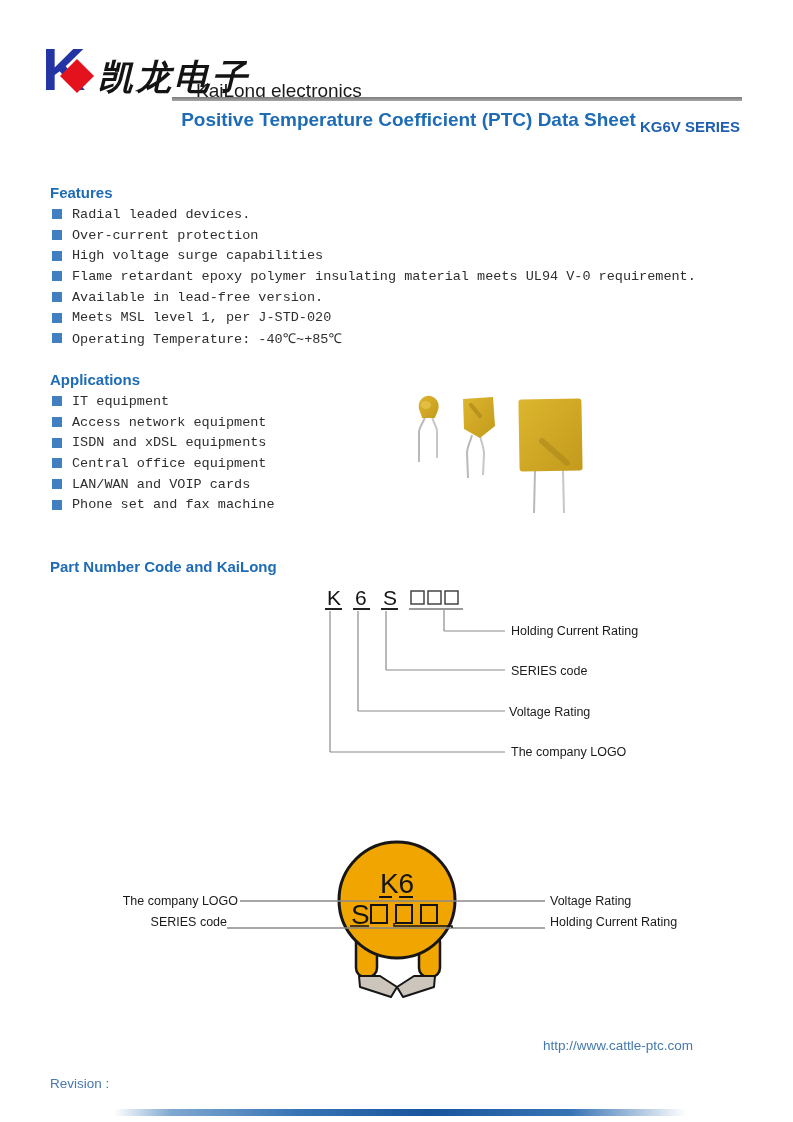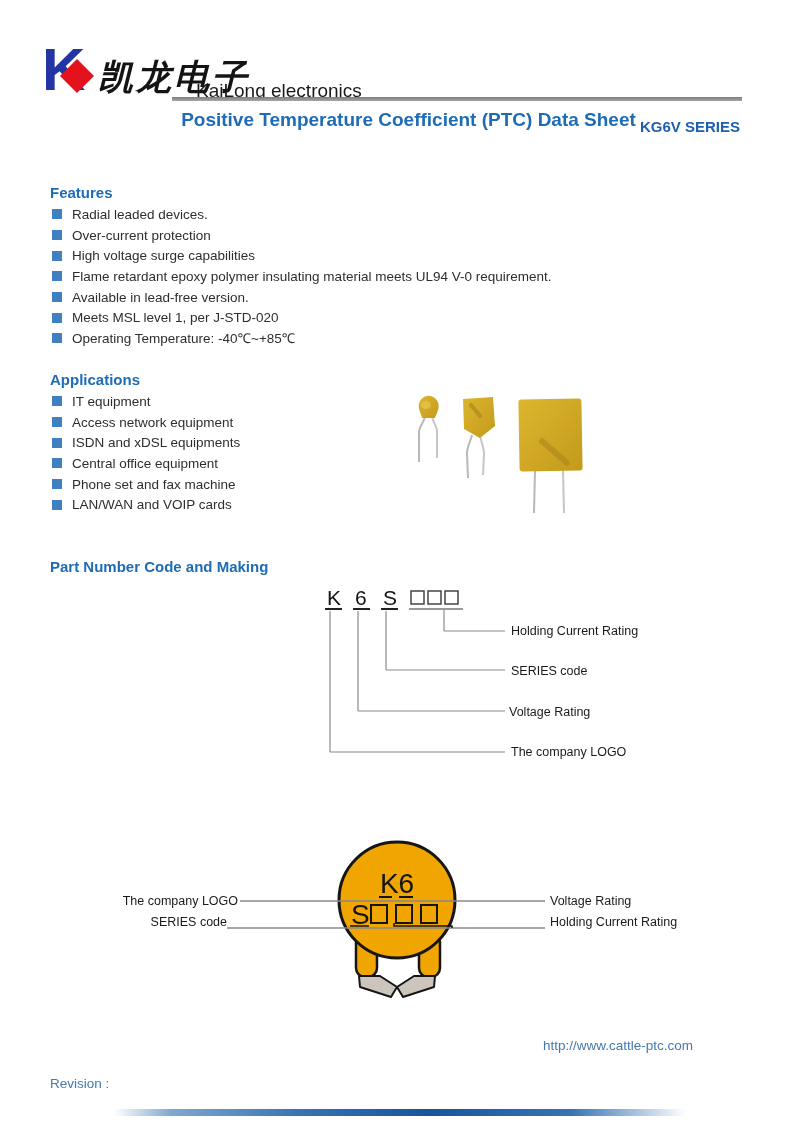--- a/index.html
+++ b/index.html
@@ -27,21 +27,21 @@
     font-size:15px; font-weight:bold; color:#1e5fae;margin-top:40px; }
   .hrule { left:172px; top:97px; width:570px; height:4px;
     background:linear-gradient(#7d7d7d,#a6a6a6); }
   .title { left:0; top:109px; width:793px; text-align:center;
     font-size:19px; font-weight:bold; color:#1e6cb5;margin-left:12px; }
 
   
   .sec-h { font-size:15px; font-weight:bold; color:#1e6cb5; }
 
   
-  .blist { list-style:none; }
+  .blist { list-style:none;font-family:Liberation Mono, monospace; }
   .blist li { display:flex; align-items:center; height:20.7px; }
   .bullet { width:10px; height:10px; background:#4080c0; margin-right:10px; flex:0 0 auto; }
   .btext { font-size:13.5px; color:#2e2e2e; white-space:nowrap; }
 
   
   .diag-label { font-size:12.5px; color:#1a1a1a; white-space:nowrap; }
 
   
   .footer-rev { left:50px; top:1076px; font-size:13.5px; color:#4579ad; }
   .footer-url { left:543px; top:1038px; font-size:13.5px; color:#4579ad; text-decoration:none; }
@@ -122,26 +122,26 @@
         <span class="btext">ISDN and xDSL equipments</span>
       </li>
 
       <li>
         <span class="bullet"></span>
         <span class="btext">Central office equipment</span>
       </li>
 
       <li>
         <span class="bullet"></span>
+        <span class="btext">LAN/WAN and VOIP cards</span>
+      </li>
+
+      <li>
+        <span class="bullet"></span>
         <span class="btext">Phone set and fax machine</span>
-      </li>
-
-      <li>
-        <span class="bullet"></span>
-        <span class="btext">LAN/WAN and VOIP cards</span>
       </li>
     </ul>
 
   <svg class="abs" style="left:400px; top:385px;" width="210" height="145" viewBox="0 0 210 145">
     <defs>
       <linearGradient id="ptcy" x1="0" y1="0" x2="1" y2="1">
         <stop offset="0" stop-color="#ddb62e"></stop>
         <stop offset="1" stop-color="#c39a1c"></stop>
       </linearGradient>
     </defs>
@@ -161,21 +161,21 @@
     </g>
 
     <g>
       <line x1="135" y1="85" x2="134" y2="128" stroke="#b9b9b9" stroke-width="2"></line>
       <line x1="163" y1="85" x2="164" y2="128" stroke="#c6c6c6" stroke-width="2"></line>
       <rect x="119" y="14" width="63" height="72" rx="3" fill="url(#ptcy)" transform="rotate(-1 150 50)"></rect>
       <line x1="142" y1="56" x2="167" y2="78" stroke="#a8861b" stroke-width="6" stroke-linecap="round" opacity="0.55"></line>
     </g>
   </svg>
 
-  <div class="abs sec-h" style="left:50px; top:558px;">Part Number Code and Making</div>
+  <div class="abs sec-h" style="left:50px; top:558px;">Part Number Code and KaiLong</div>
 
   <svg class="abs" style="left:0; top:580px;" width="793" height="200" viewBox="0 0 793 200">
 
     <g stroke="#8a8a8a" stroke-width="1.2">
       <line x1="330" y1="31" x2="330" y2="172"></line>
       <line x1="358" y1="31" x2="358" y2="131"></line>
       <line x1="386" y1="31" x2="386" y2="90"></line>
       <line x1="444" y1="30" x2="444" y2="51"></line>
       <line x1="444" y1="51" x2="505" y2="51"></line>
       <line x1="386" y1="90" x2="505" y2="90"></line>

